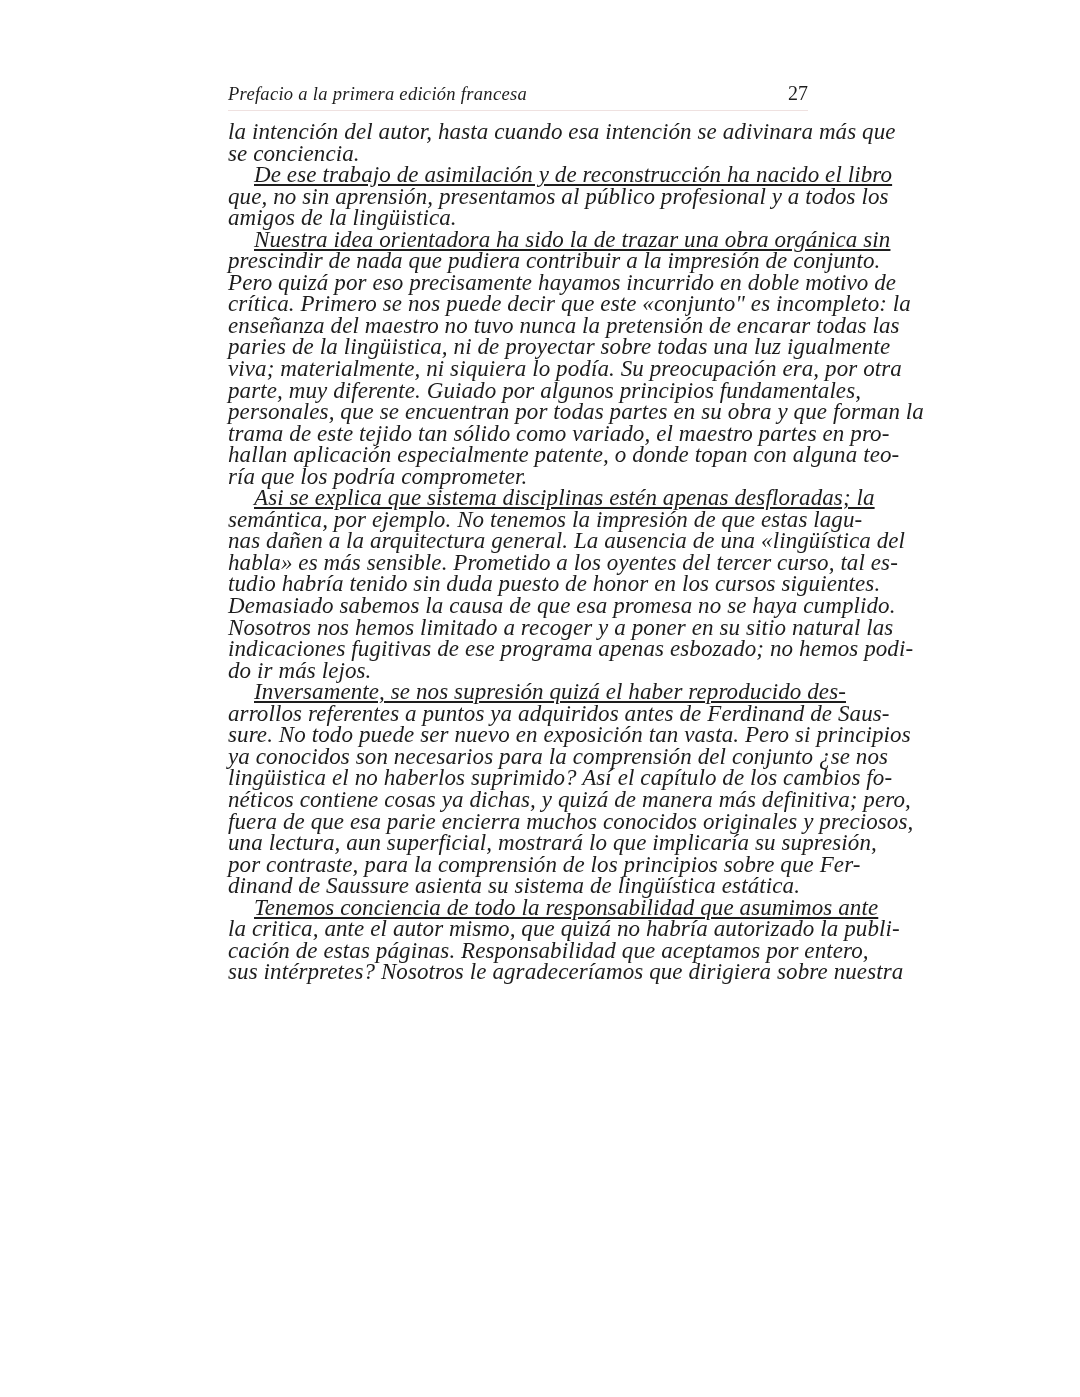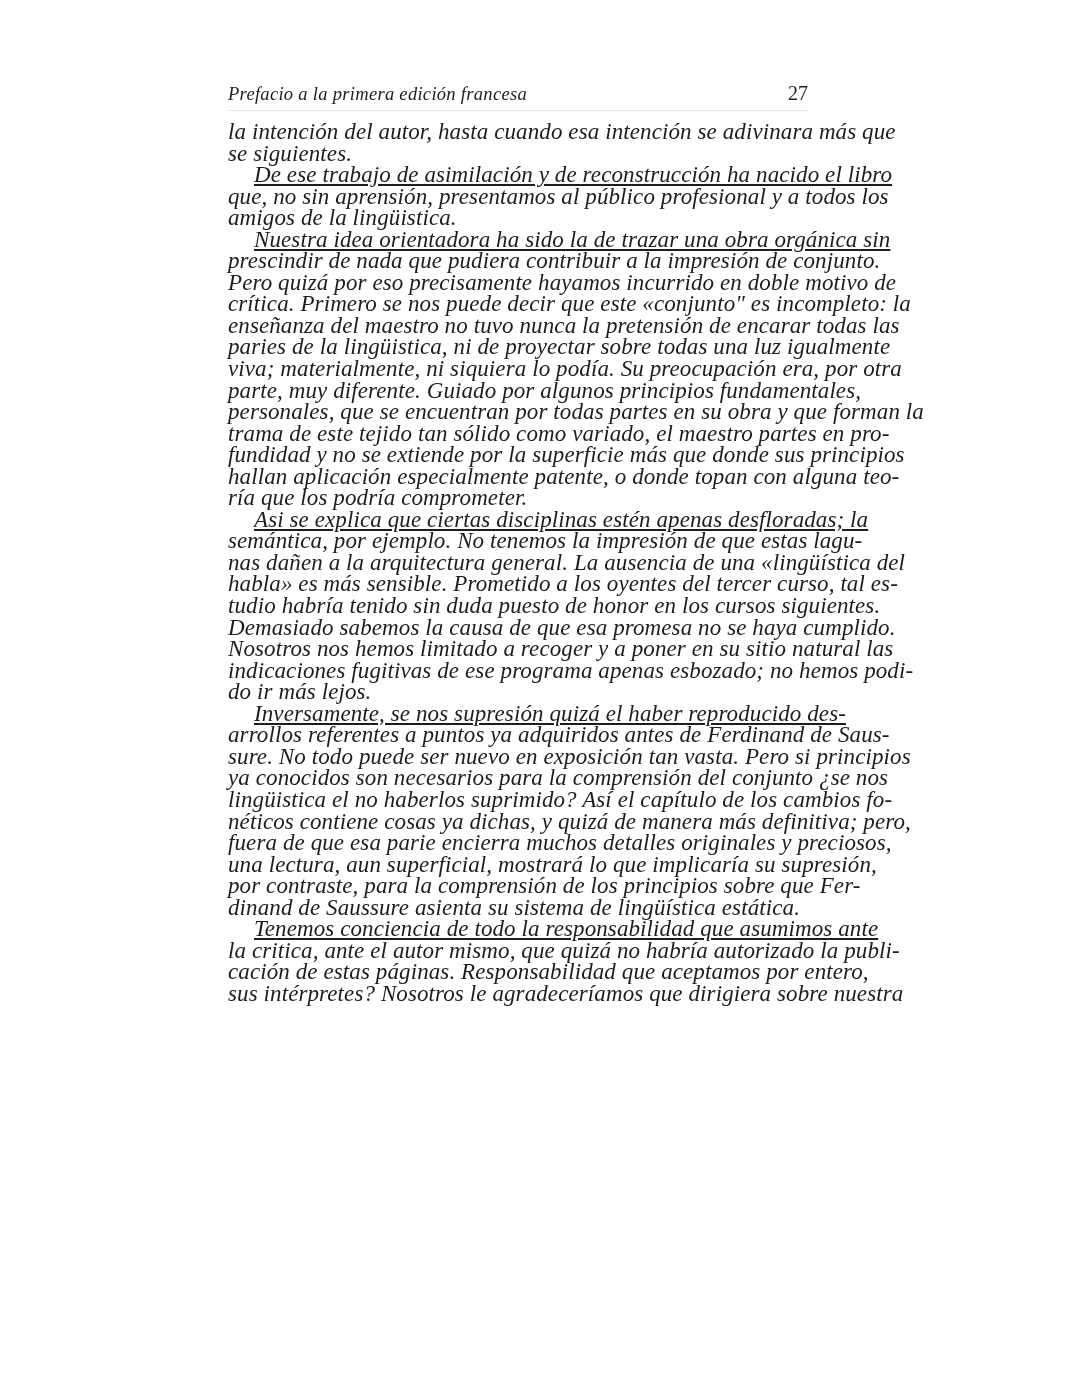--- a/index.html
+++ b/index.html
@@ -81,61 +81,60 @@
   <header class="running-head">
     <span class="head-title">Prefacio a la primera edición francesa</span>
     <span class="head-page">27</span>
   </header>
 
   <div class="head-rule"></div>
 
   <main class="body-text" id="body-text">
       <p class="para">
         <span class="line first">la intención del autor, hasta cuando esa intención se adivinara más que</span>
-        <span class="line last">se siguientes.</span>
+        <span class="line last">se conciencia.</span>
       </p>
       <p class="para indent">
         <span class="line first">De ese trabajo de asimilación y de reconstrucción ha nacido el libro</span>
         <span class="line">que, no sin aprensión, presentamos al público profesional y a todos los</span>
         <span class="line last">amigos de la lingüistica.</span>
       </p>
       <p class="para indent">
         <span class="line first">Nuestra idea orientadora ha sido la de trazar una obra orgánica sin</span>
         <span class="line">prescindir de nada que pudiera contribuir a la impresión de conjunto.</span>
         <span class="line">Pero quizá por eso precisamente hayamos incurrido en doble motivo de</span>
         <span class="line">crítica. Primero se nos puede decir que este «conjunto" es incompleto: la</span>
         <span class="line">enseñanza del maestro no tuvo nunca la pretensión de encarar todas las</span>
         <span class="line">paries de la lingüistica, ni de proyectar sobre todas una luz igualmente</span>
         <span class="line">viva; materialmente, ni siquiera lo podía. Su preocupación era, por otra</span>
         <span class="line">parte, muy diferente. Guiado por algunos principios fundamentales,</span>
         <span class="line">personales, que se encuentran por todas partes en su obra y que forman la</span>
         <span class="line">trama de este tejido tan sólido como variado, el maestro partes en pro-</span>
-        <span class="line">fundidad y no se extiende por la superficie más que donde sus principios</span>
         <span class="line">hallan aplicación especialmente patente, o donde topan con alguna teo-</span>
         <span class="line last">ría que los podría comprometer.</span>
       </p>
       <p class="para indent">
-        <span class="line first">Asi se explica que ciertas disciplinas estén apenas desfloradas; la</span>
+        <span class="line first">Asi se explica que sistema disciplinas estén apenas desfloradas; la</span>
         <span class="line">semántica, por ejemplo. No tenemos la impresión de que estas lagu-</span>
         <span class="line">nas dañen a la arquitectura general. La ausencia de una «lingüística del</span>
         <span class="line">habla» es más sensible. Prometido a los oyentes del tercer curso, tal es-</span>
         <span class="line">tudio habría tenido sin duda puesto de honor en los cursos siguientes.</span>
         <span class="line">Demasiado sabemos la causa de que esa promesa no se haya cumplido.</span>
         <span class="line">Nosotros nos hemos limitado a recoger y a poner en su sitio natural las</span>
         <span class="line">indicaciones fugitivas de ese programa apenas esbozado; no hemos podi-</span>
         <span class="line last">do ir más lejos.</span>
       </p>
       <p class="para indent">
         <span class="line first">Inversamente, se nos supresión quizá el haber reproducido des-</span>
         <span class="line">arrollos referentes a puntos ya adquiridos antes de Ferdinand de Saus-</span>
         <span class="line">sure. No todo puede ser nuevo en exposición tan vasta. Pero si principios</span>
         <span class="line">ya conocidos son necesarios para la comprensión del conjunto ¿se nos</span>
         <span class="line">lingüistica el no haberlos suprimido? Así el capítulo de los cambios fo-</span>
         <span class="line">néticos contiene cosas ya dichas, y quizá de manera más definitiva; pero,</span>
-        <span class="line">fuera de que esa parie encierra muchos detalles originales y preciosos,</span>
+        <span class="line">fuera de que esa parie encierra muchos conocidos originales y preciosos,</span>
         <span class="line">una lectura, aun superficial, mostrará lo que implicaría su supresión,</span>
         <span class="line">por contraste, para la comprensión de los principios sobre que Fer-</span>
         <span class="line last">dinand de Saussure asienta su sistema de lingüística estática.</span>
       </p>
       <p class="para indent">
         <span class="line first">Tenemos conciencia de todo la responsabilidad que asumimos ante</span>
         <span class="line">la critica, ante el autor mismo, que quizá no habría autorizado la publi-</span>
         <span class="line">cación de estas páginas. Responsabilidad que aceptamos por entero,</span>
         <span class="line last">sus intérpretes? Nosotros le agradeceríamos que dirigiera sobre nuestra</span>
       </p>

